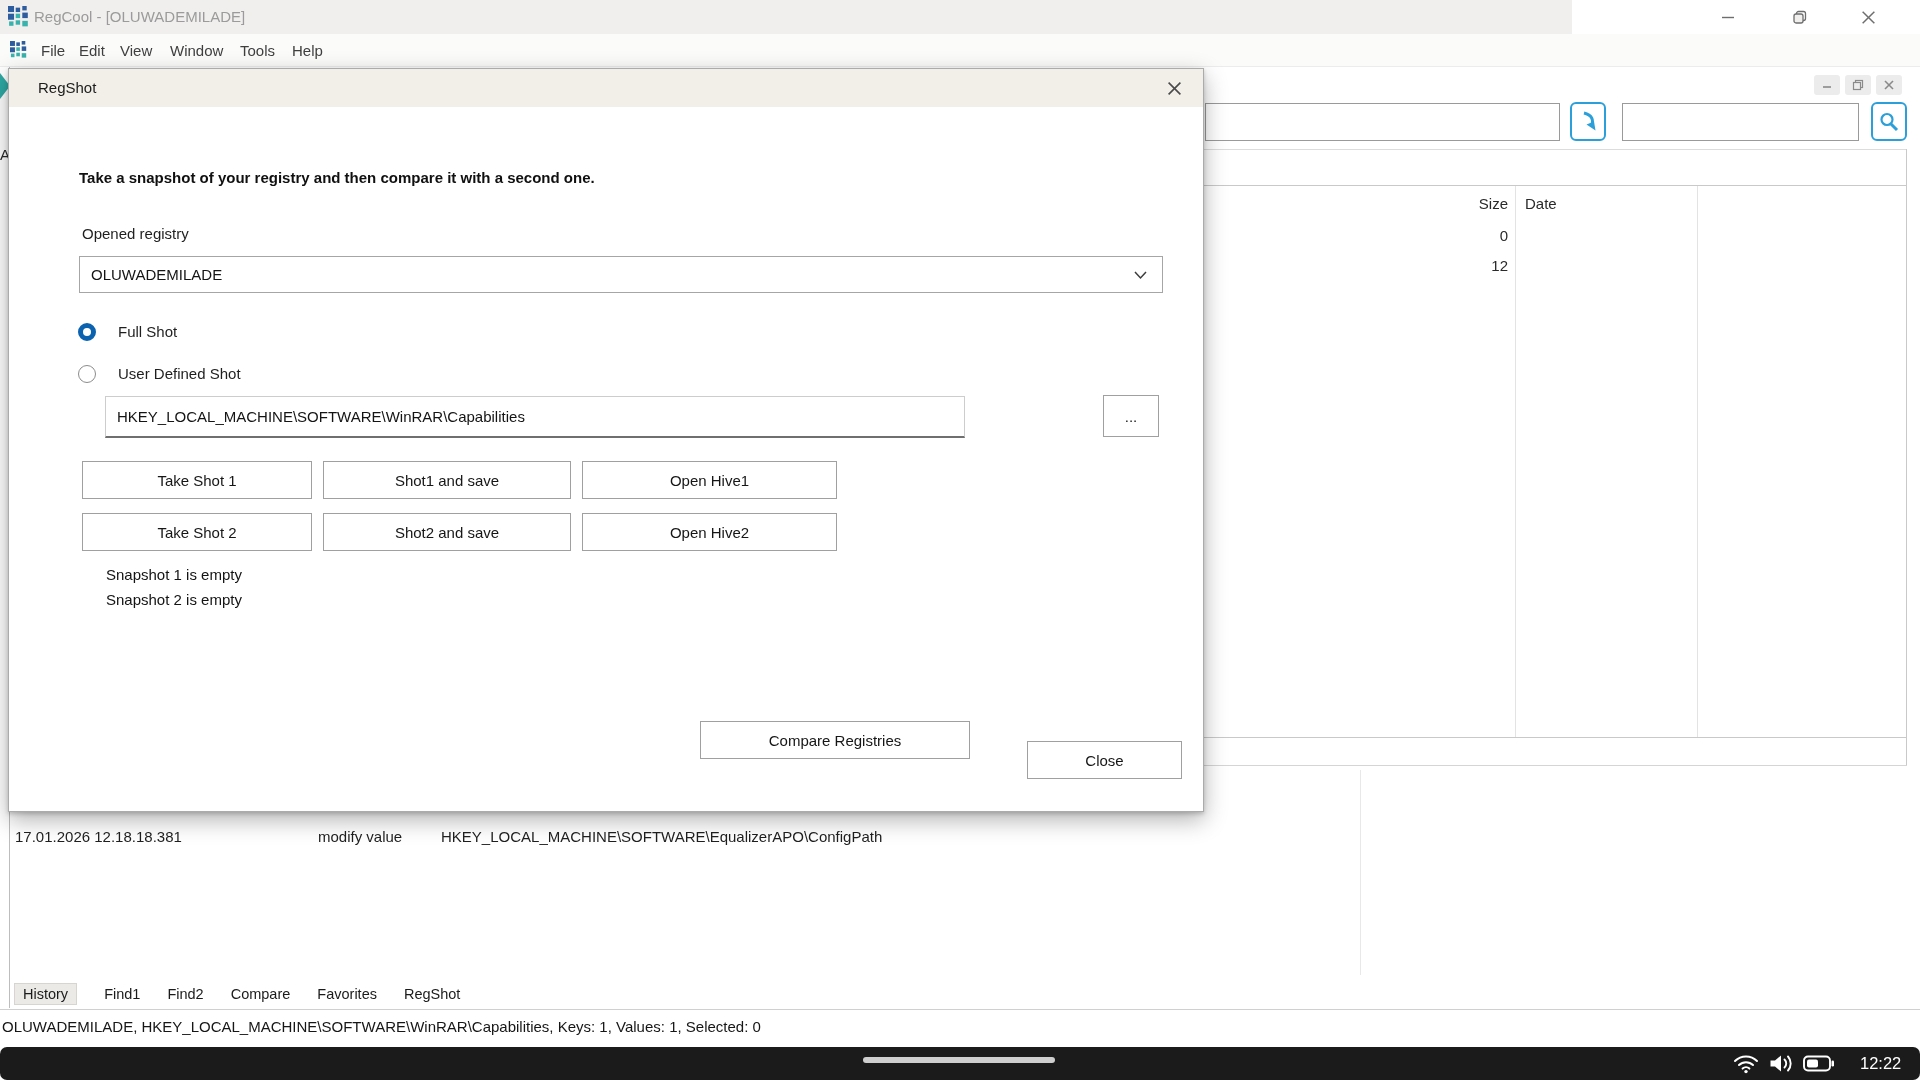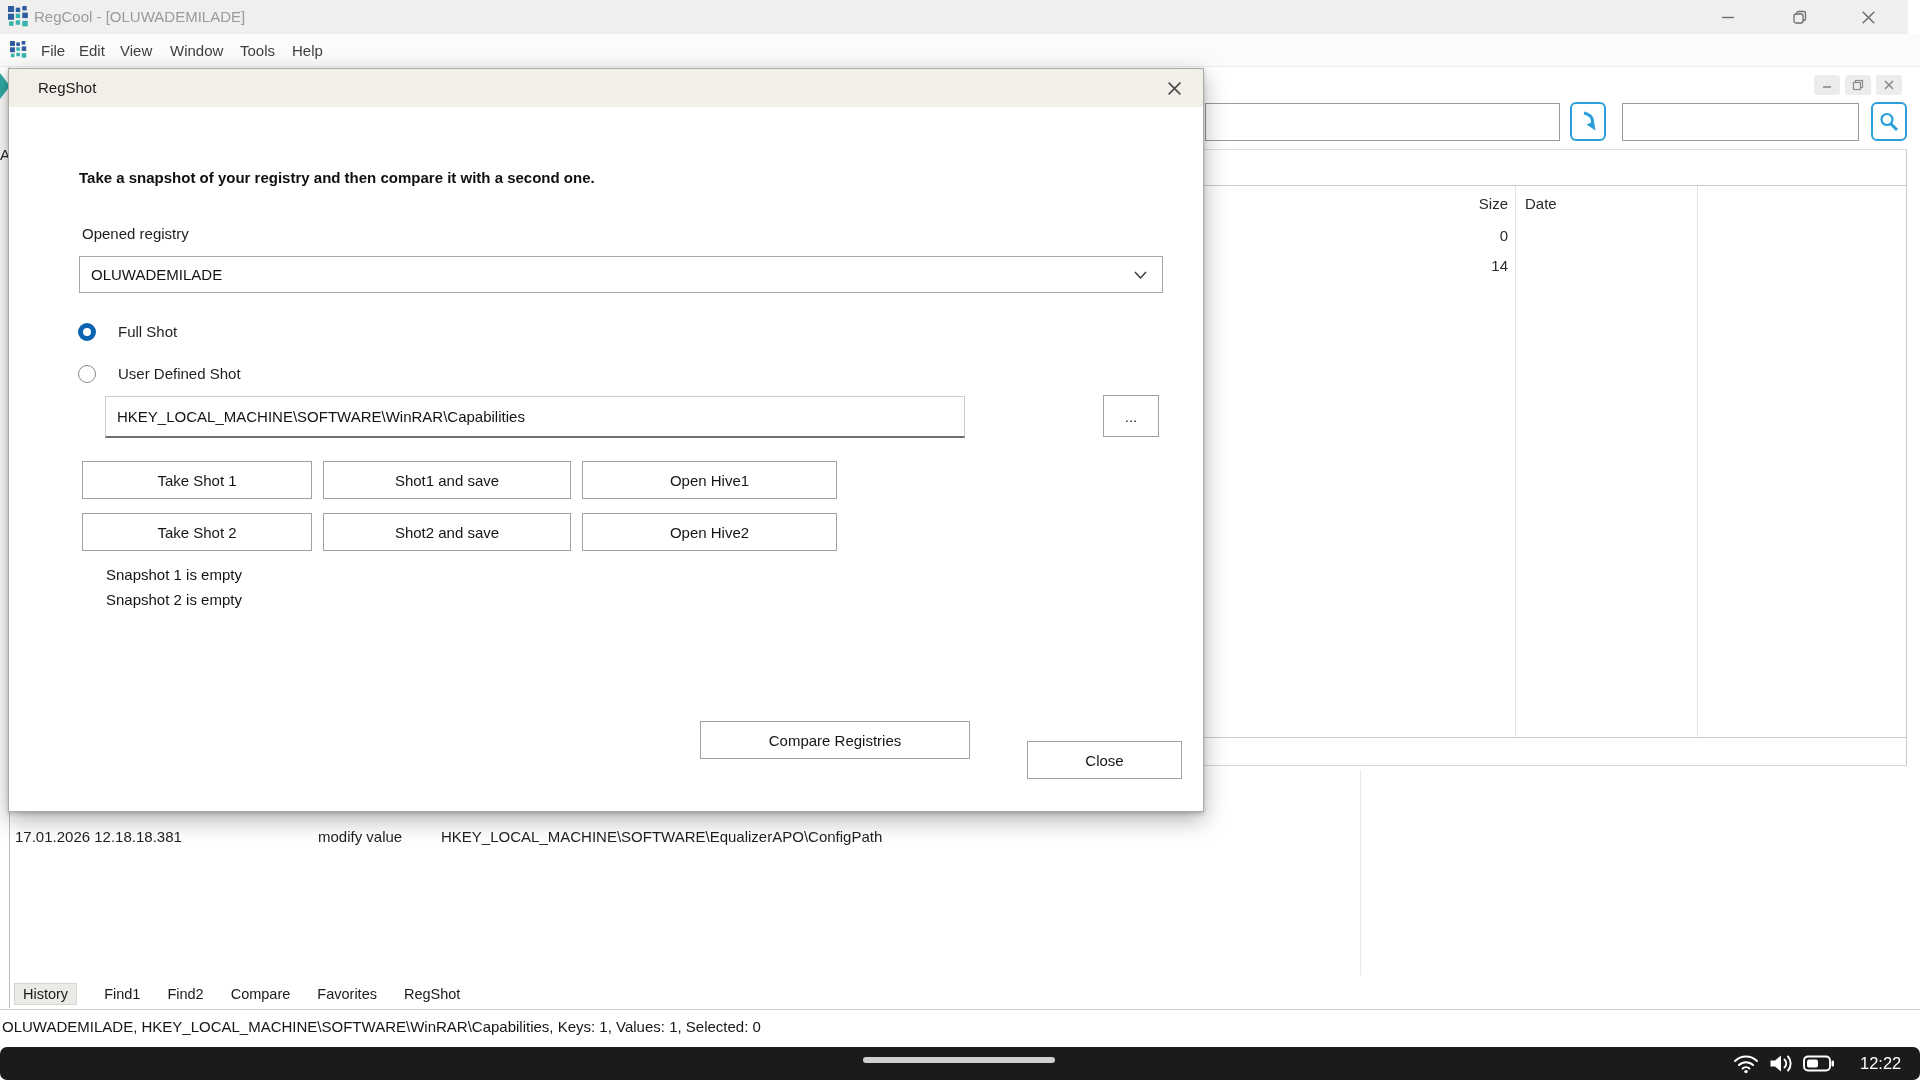--- a/index.html
+++ b/index.html
@@ -2,21 +2,21 @@
 <html><head>
 <meta charset="utf-8">
 <style>
   * { margin:0; padding:0; box-sizing:border-box; }
   html,body { width:1920px; height:1080px; overflow:hidden; }
   body { font-family:"Liberation Sans", sans-serif; background:#fff; color:#1b1b1b; }
   #screen { position:relative; width:1920px; height:1080px; background:#fff; overflow:hidden; }
   .abs { position:absolute; }
 
   
-  .titlebar { position:absolute; left:0; top:0; width:1908px; height:34px; background:#f0efed; }
+  .titlebar { position:absolute; left:0; top:0; width:1572px; height:34px; background:#f0efed; }
   .titlebar .title { position:absolute; left:34px; top:8px; font-size:15px; color:#9b9b9b; }
   .winctl { position:absolute; top:0; height:34px; width:46px; display:flex; align-items:center; justify-content:center; }
 
   
   .menubar { position:absolute; left:0; top:34px; width:1920px; height:33px; background:#fbfbfa; border-bottom:1px solid #ececec; }
   .menu-item { position:absolute; top:8px; font-size:15px; color:#3f3f3f; cursor:default; }
   .mdi-chip { position:absolute; top:41px; width:26px; height:20px; background:#ececec; border-radius:3px; display:flex; align-items:center; justify-content:center; }
 
   
   .hline { position:absolute; height:1px; background:#c9c9c9; }
@@ -154,21 +154,21 @@
 
   <div class="hline" style="left:9px;top:149px;width:1898px;background:#dcdcdc"></div>
   <div class="hline" style="left:9px;top:185px;width:1898px"></div>
 
   <span class="colhdr" style="right:412px;width:60px;text-align:right">Size</span>
   <span class="colhdr" style="left:1525px">Date</span>
   <div class="vline" style="left:1515px;top:186px;height:551px;background:#e3e3e3"></div>
   <div class="vline" style="left:1697px;top:186px;height:551px;background:#e3e3e3"></div>
   <div class="vline" style="left:1906px;top:149px;height:616px"></div>
   <span class="cellnum" style="right:412px;top:227px">0</span>
-  <span class="cellnum" style="right:412px;top:257px">14</span>
+  <span class="cellnum" style="right:412px;top:257px">12</span>
 
   <div class="hline" style="left:9px;top:737px;width:1898px"></div>
   <div class="hline" style="left:9px;top:765px;width:1898px;background:#d5d5d5"></div>
   <div class="vline" style="left:1360px;top:770px;height:205px;background:#e8e8e8"></div>
 
   <span class="hist-text" style="left:15px">17.01.2026 12.18.18.381</span>
   <span class="hist-text" style="left:318px">modify value</span>
   <span class="hist-text" style="left:441px">HKEY_LOCAL_MACHINE\SOFTWARE\EqualizerAPO\ConfigPath</span>
 
   <div class="tabsrow">

